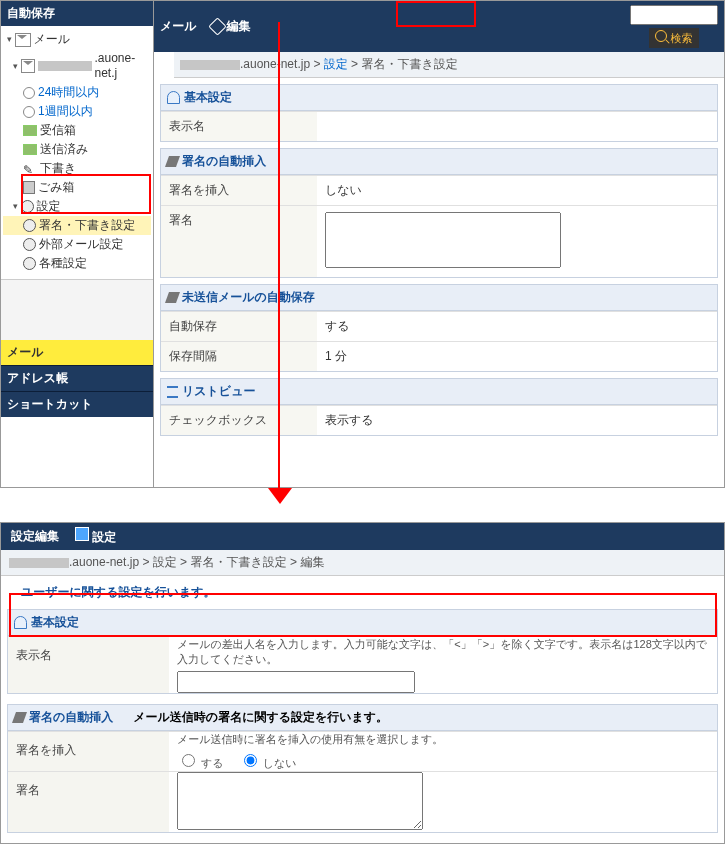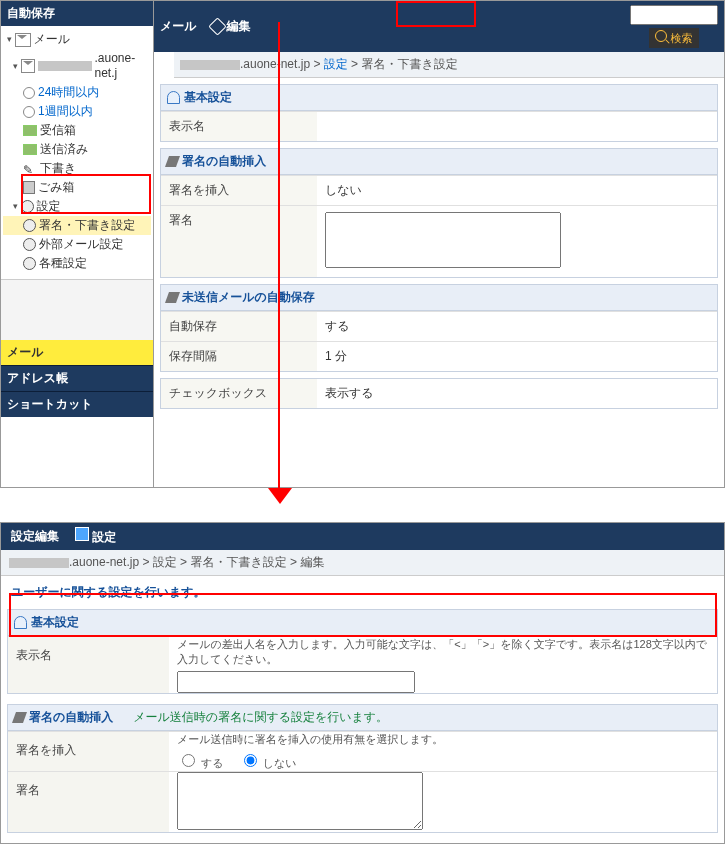--- a/index.html
+++ b/index.html
@@ -59,21 +59,21 @@
 .arrow-head{position:absolute;left:268px;top:488px;width:0;height:0;border-left:12px solid transparent;border-right:12px solid transparent;border-top:16px solid #ff0000;z-index:5;}
 
 
 .shot-gap{height:34px;}
 
 
 .bottom{border:1px solid #999;position:relative;}
 .bt-tool{background:#1e3a5f;color:#fff;padding:4px 10px;display:flex;align-items:center;gap:16px;font-weight:bold;}
 .save-ic{display:inline-block;width:12px;height:12px;background:#4da6ff;border:1px solid #fff;}
 .bt-crumb{background:#eef2f6;border-bottom:1px solid #ccc;padding:4px 8px;color:#555;}
-.bt-lead{padding:8px 10px;color:#165199;font-weight:bold;}
+.bt-lead{padding:8px 20px;color:#165199;font-weight:bold;}
 .bt-sect{margin:0 6px 10px 6px;border:1px solid #c7d1e0;}
 .bt-sect .sect-h{background:#e8eef7;}
 .bt-row{display:flex;border-top:1px solid #e0e0e0;}
 .bt-row:first-of-type{border-top:0;}
 .bt-row .lbl{width:145px;background:#f5f5f0;padding:10px 8px;color:#444;}
 .bt-row .val{flex:1;padding:0 8px;font-size:11px;color:#555;}
 .hint{color:#555;margin-bottom:4px;}
 input.txt{width:230px;height:16px;font-size:11px;}
 textarea.ed{width:240px;height:52px;font-size:11px;}
 .radios label{margin-right:12px;}
@@ -206,20 +206,24 @@
               <div class="lbl">自動保存</div>
               <div class="val">する</div>
             </div>
       <div class="row">
               <div class="lbl">保存間隔</div>
               <div class="val">1 分</div>
             </div>
     </div>
 
     <div class="section">
+      <div class="sect-h">
+              <span class="list-ic"></span>
+              <span>リストビュー</span>
+            </div>
       <div class="row">
               <div class="lbl">チェックボックス</div>
               <div class="val">表示する</div>
             </div>
     </div>
   </div>
 </div>
 
 <div class="arrow-line"></div>
 <div class="arrow-head"></div>
@@ -245,21 +249,21 @@
       <div class="lbl">表示名</div>
       <div class="val">
         <div class="hint">メールの差出人名を入力します。入力可能な文字は、「&lt;」「&gt;」を除く文字です。表示名は128文字以内で入力してください。</div>
         <input type="text" class="txt" style="">
       </div>
     </div>
   </div>
   <div class="redbox redbox-display"></div>
 
   <div class="bt-sect">
-    <div class="sect-h"><span class="pen-ic"></span><span>署名の自動挿入</span>　<span style="font-weight:normal;color:#15803d;">メール送信時の署名に関する設定を行います。</span></div>
+    <div class="sect-h"><span class="pen-ic"></span><span>署名の自動挿入</span>　<span style="font-weight:bold;color:#000000;">メール送信時の署名に関する設定を行います。</span></div>
     <div class="bt-row">
       <div class="lbl">署名を挿入</div>
       <div class="val">
         <div class="hint">メール送信時に署名を挿入の使用有無を選択します。</div>
         <div class="radios">
           <label><input type="radio" name="sigins" style=""> <span>する</span></label>
           <label><input type="radio" name="sigins" checked="" style=""> <span>しない</span></label>
         </div>
       </div>
     </div>

